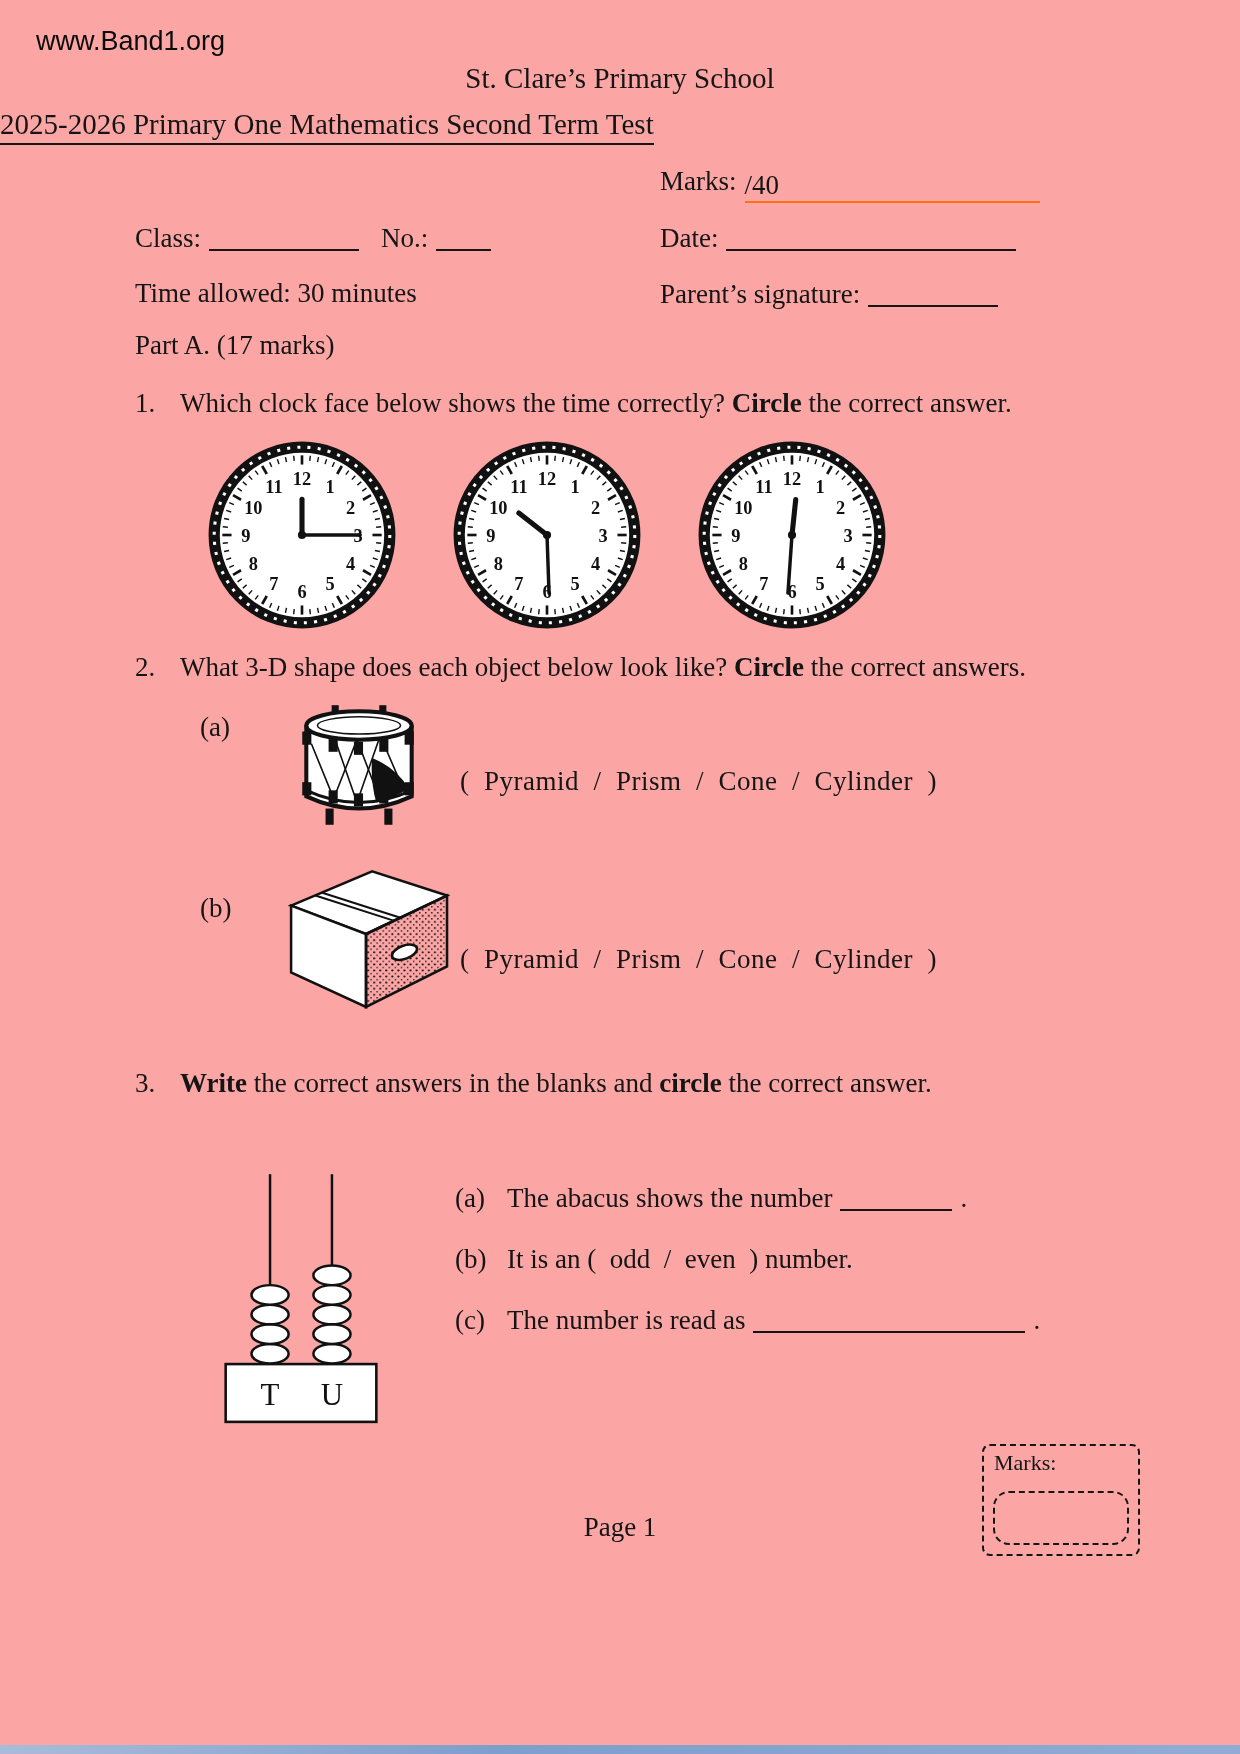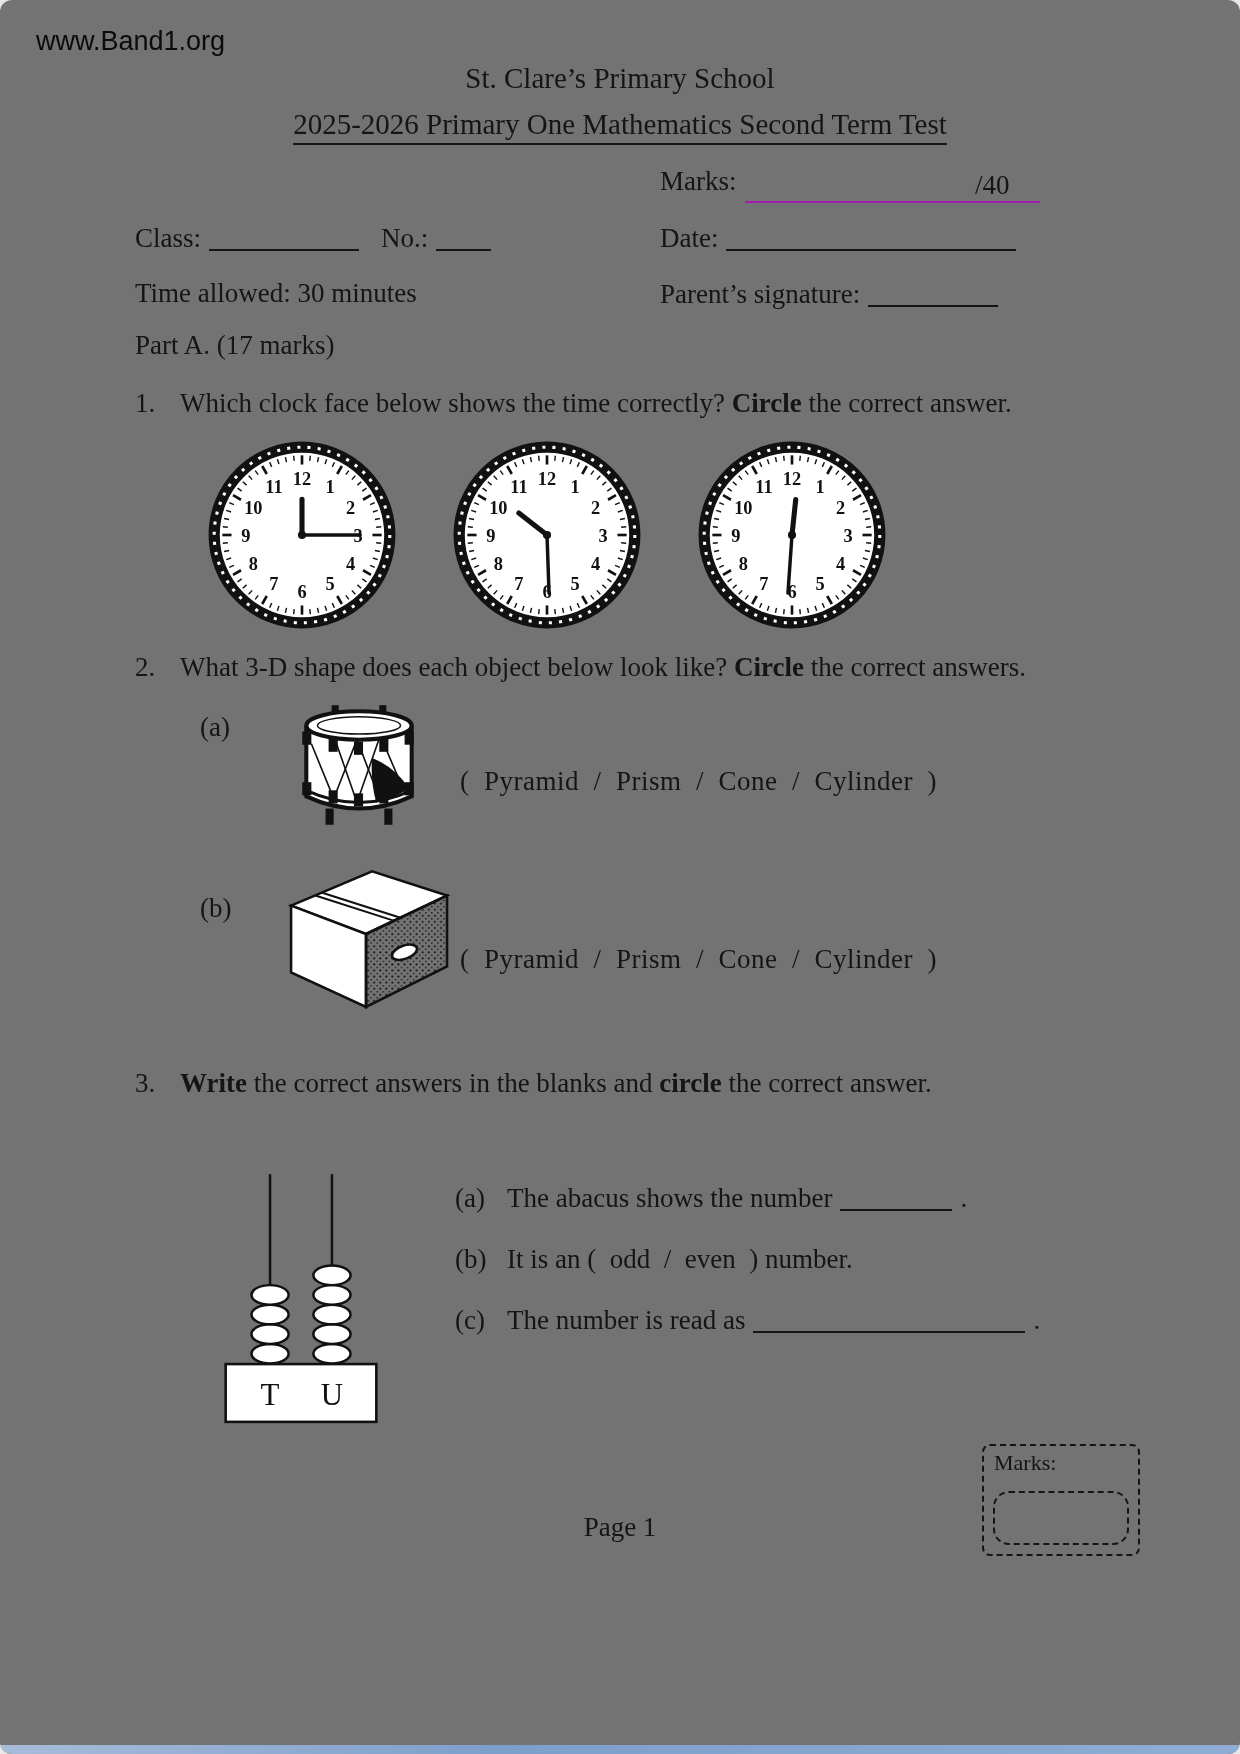--- a/index.html
+++ b/index.html
@@ -1,49 +1,47 @@
 <!DOCTYPE html>
 <html><head>
 <meta charset="utf-8">
 <style>
   html,body{margin:0;padding:0;background:#e8e8e8;}
   .page{
     position:relative;
     width:1240px;
     height:1754px;
     margin:0 auto;
-    background:#737373;
+    background:#fca5a5;
     font-family:"Liberation Serif", serif;
     color:#151515;
     overflow:hidden;
-    border-radius:12px;
   }
   .abs{position:absolute;white-space:nowrap;}
   .watermark{
     position:absolute;left:36px;top:26px;
     font-family:"Liberation Sans", sans-serif;
     font-size:27px;color:#0b0b0b;
   }
   .school{position:absolute;left:0;right:0;top:62px;text-align:center;font-size:29px;}
-  .titleline{position:absolute;left:0;right:0;top:108px;text-align:center;font-size:29px;}
+  .titleline{position:absolute;left:0;right:0;top:108px;font-size:29px;}
   .u{border-bottom:2.5px solid #151515;padding-bottom:3px;}
   .info{font-size:27px;}
   .blank{
     display:inline-block;
     border-bottom:2px solid #151515;
     height:1em;
     margin:0 8px;
     vertical-align:-4px;
   }
   .marks-blank{
     display:inline-block;
-    border-bottom:2px solid #a21caf;
+    border-bottom:2px solid #f97316;
     margin:0 8px;
     vertical-align:-4px;
-    text-align:right;
     padding-right:30px;
   }
   .qline{font-size:27px;}
   .qnum{display:inline-block;min-width:45px;}
   .qsub{display:inline-block;min-width:52px;}
   b{font-weight:bold;}
   .opts{font-size:27px;letter-spacing:0.5px;}
   .marks-box{
     position:absolute;left:982px;top:1444px;width:158px;height:112px;
     border:2.5px dashed #151515;border-radius:8px;

